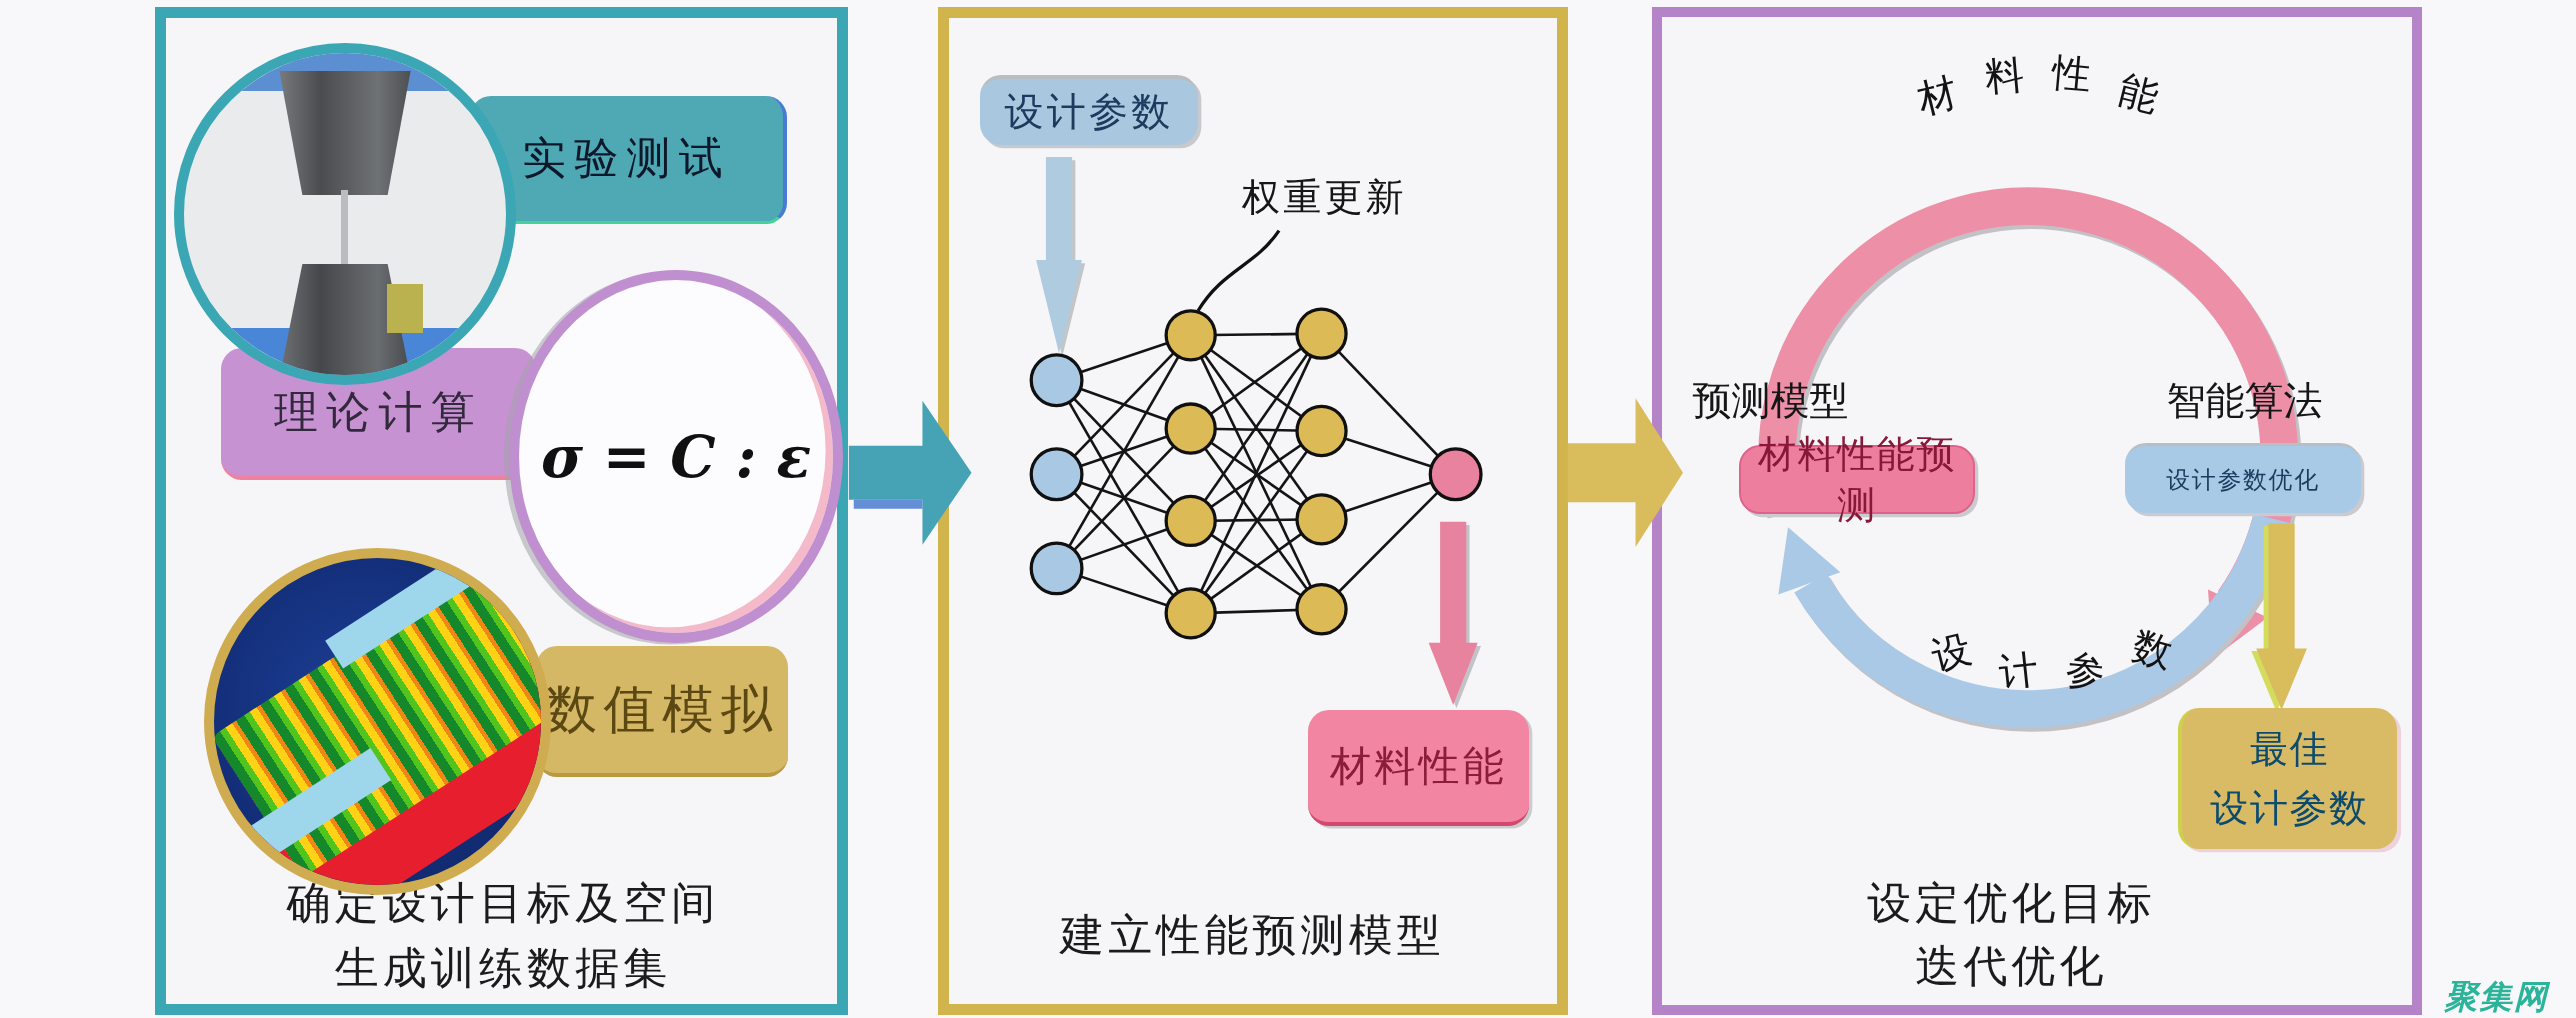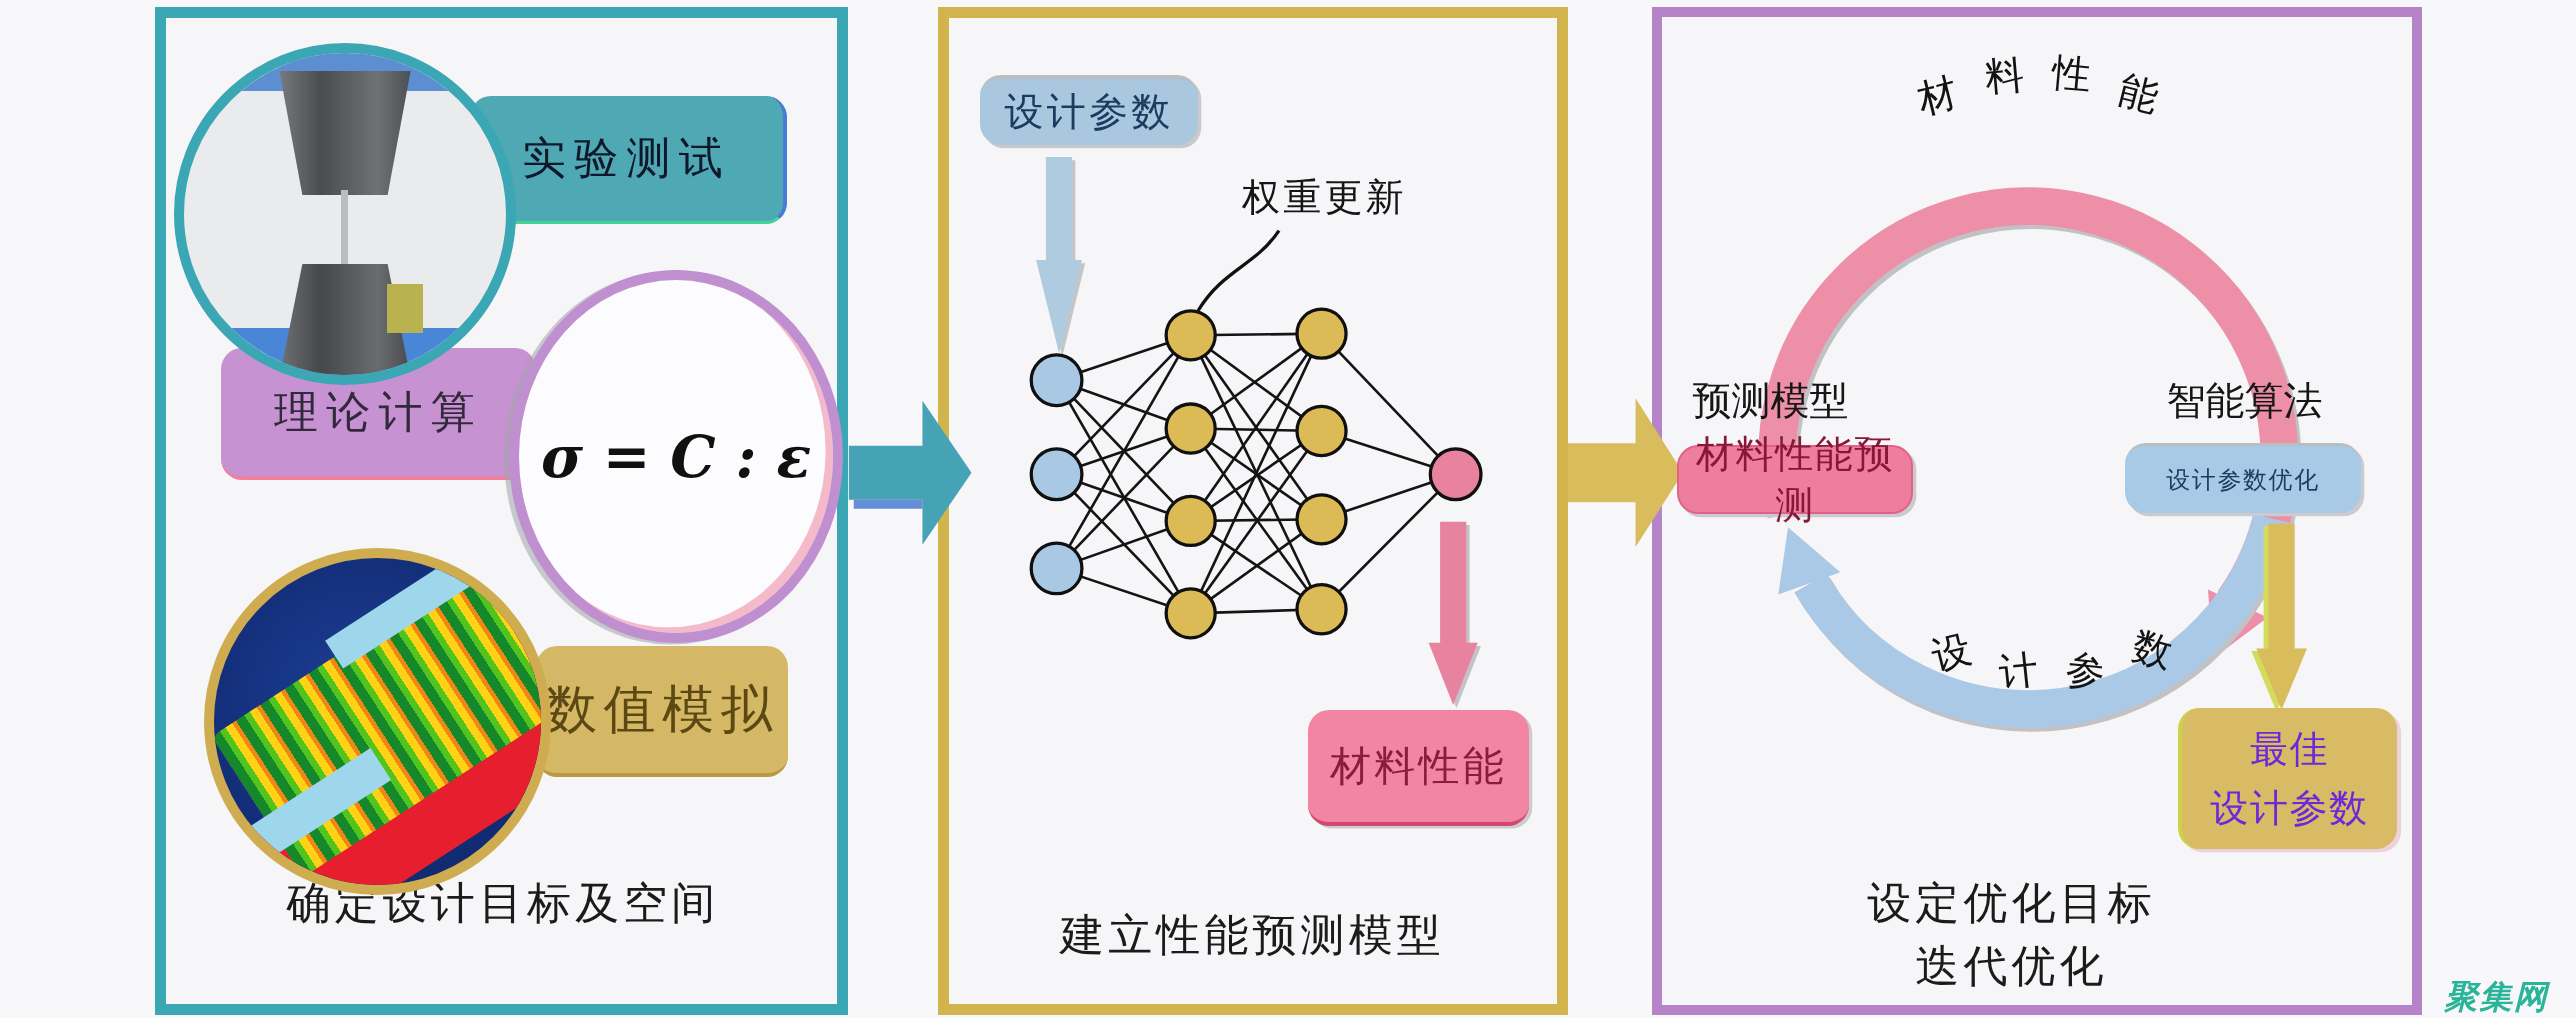--- a/index.html
+++ b/index.html
@@ -49,26 +49,26 @@
   
   .param-box{left:980px;top:75px;width:218px;height:70px;background:#A9C8DF;border-top:4.1px solid #b9bec2;
       box-shadow:3.3px 3.3px 0 #c9c9cd;font-size:39px;color:#1C3B5E;letter-spacing:3.3px;}
   .weight-lbl{left:1220px;top:173px;width:209px;height:49px;font-size:38px;color:#161616;letter-spacing:3.3px;}
   .perf-box{left:1308px;top:710px;width:221px;height:116px;background:#F285A2;border-bottom:4.9px solid #d4476e;
       box-shadow:3.3px 2.5px 0 #cccccf;font-size:41px;color:#8C1C3C;letter-spacing:3.3px;}
   
   .arc-char{position:absolute;z-index:4;font-size:39px;color:#131313;}
   .pred-lbl{left:1664px;top:376px;width:213px;height:49px;font-size:39px;color:#161616;}
   .smart-lbl{left:2138px;top:376px;width:213px;height:49px;font-size:39px;color:#161616;}
-  .pred-box{left:1677px;top:445px;width:236px;height:69px;background:#EE7E9D;border:2.5px solid #e0628a;
+  .pred-box{left:1739px;top:445px;width:236px;height:69px;background:#EE7E9D;border:2.5px solid #e0628a;
       box-shadow:3.3px 3.3px 0 #cbcbcf;font-size:38px;color:#871838;letter-spacing:1.6px;}
   .opt-box{left:2125px;top:443px;width:236px;height:70px;background:#A9CAE6;border-top:3.3px solid #b9bec2;
       box-shadow:3.3px 3.3px 0 #cbcbcf;font-size:24px;color:#1C3B5E;letter-spacing:1.6px;}
   .best-box{left:2178px;top:708px;width:219px;height:141px;background:#D8BB64;border-left:4.1px solid #ccd24a;
-      box-shadow:4.1px 3.3px 0 #ecd2dc;font-size:38px;color:#6d28d9;flex-direction:column;line-height:1.55;letter-spacing:1.6px;}
+      box-shadow:4.1px 3.3px 0 #ecd2dc;font-size:38px;color:#0c4a6e;flex-direction:column;line-height:1.55;letter-spacing:1.6px;}
   .watermark{left:2419px;top:978px;width:155px;height:38px;font-size:33px;font-weight:bold;font-style:italic;
       color:#2BB49A;letter-spacing:1.6px;z-index:6;}
 </style>
 </head>
 <body>
 
 <div class="stage">
 
   <div class="panel teal"></div>
   <div class="panel gold"></div>
@@ -168,20 +168,21 @@
 
   <div class="fem-circle">
     <div class="red"></div>
     <div class="stripes"></div>
     <div class="plate1"></div>
     <div class="plate2"></div>
   </div>
   <div class="lbl sim-box">数值模拟</div>
 
   <div class="lbl caption" style="left:188px;top:877px;width:630px;height:52px;">确定设计目标及空间</div>
+  <div class="lbl caption" style="left:188px;top:942px;width:630px;height:52px;">生成训练数据集</div>
 
   <div class="lbl param-box">设计参数</div>
   <div class="lbl weight-lbl">权重更新</div>
   <div class="lbl perf-box">材料性能</div>
   <div class="lbl caption" style="left:958px;top:909px;width:589px;height:52px;">建立性能预测模型</div>
 
   <div id="arc-top-chars">
       <span class="arc-char" style="left: 1918px; top: 69px; transform: rotate(-14deg);">材</span>
       <span class="arc-char" style="left: 1985px; top: 49px; transform: rotate(-5deg);">料</span>
       <span class="arc-char" style="left: 2052px; top: 47px; transform: rotate(5deg);">性</span>

